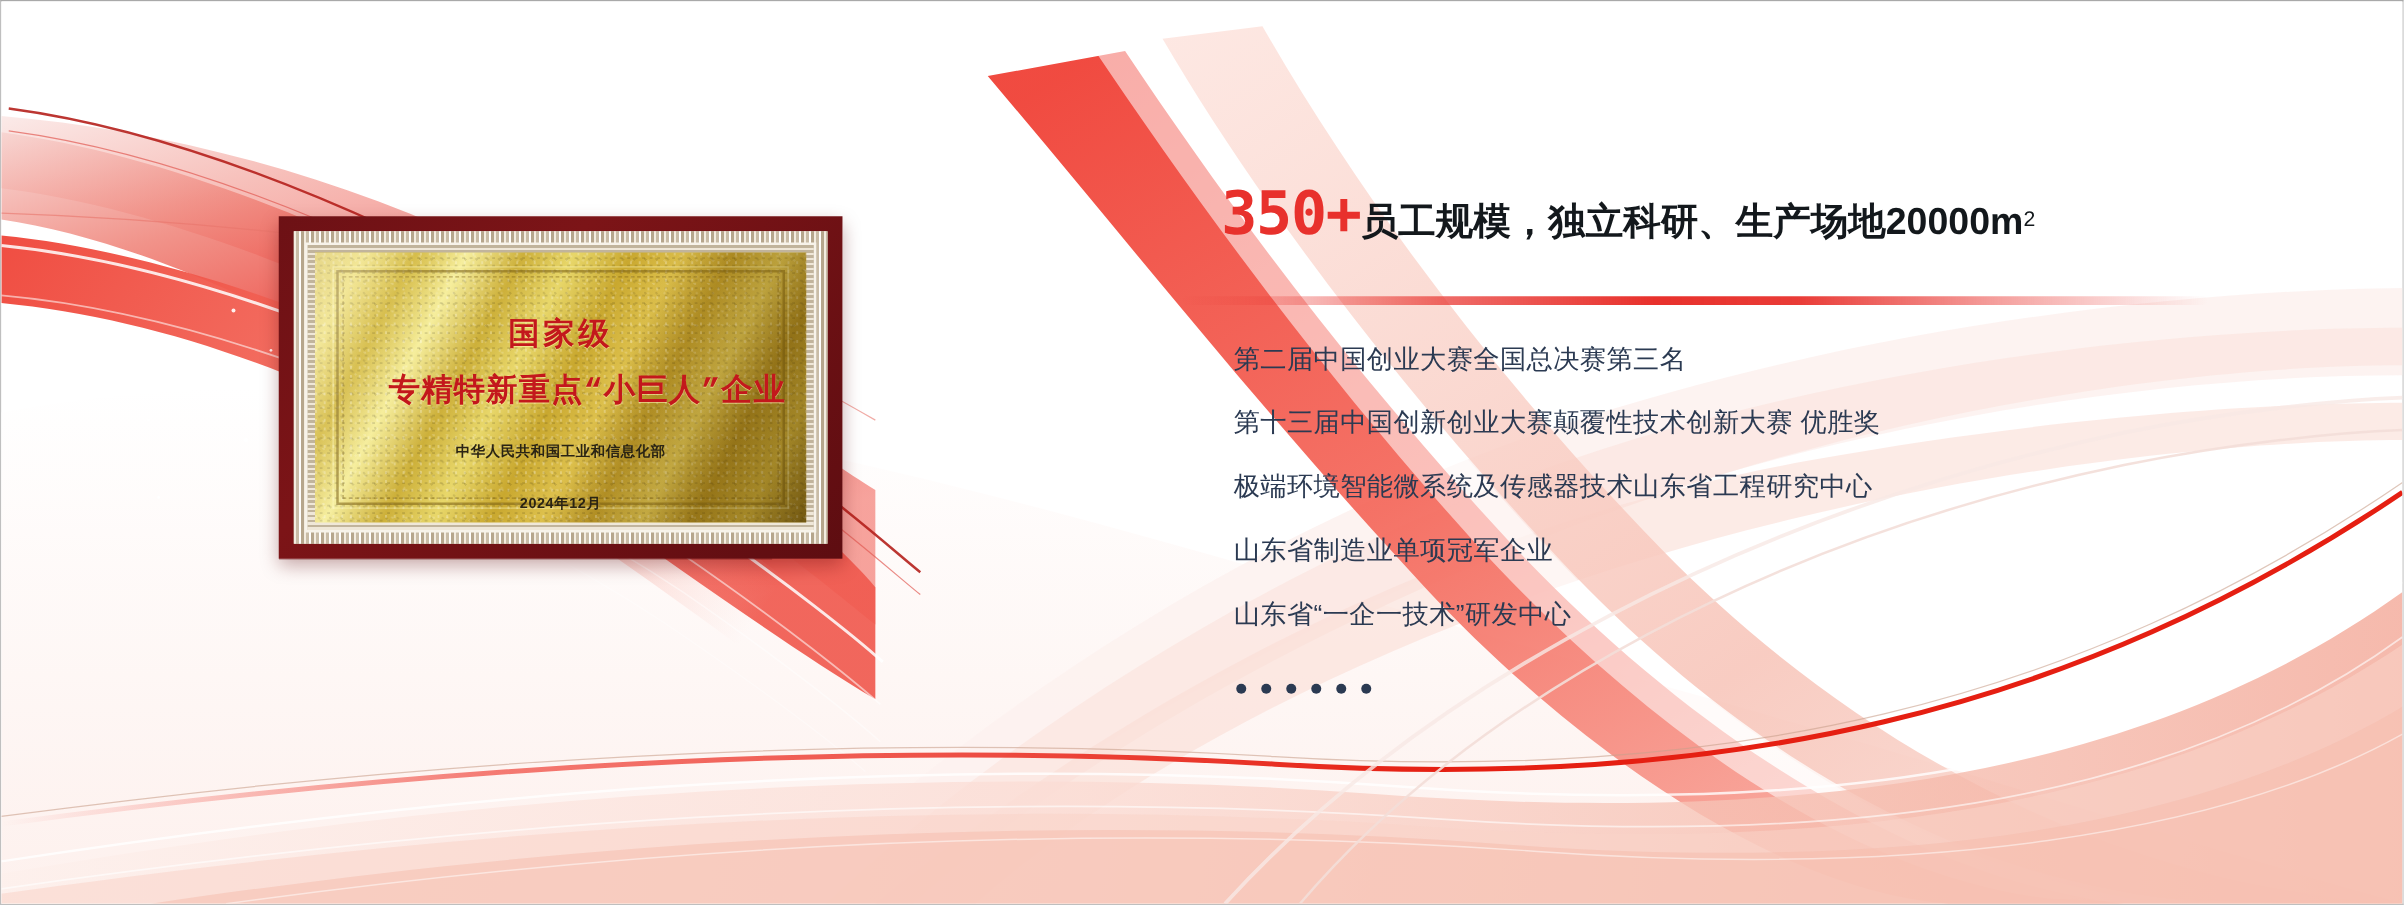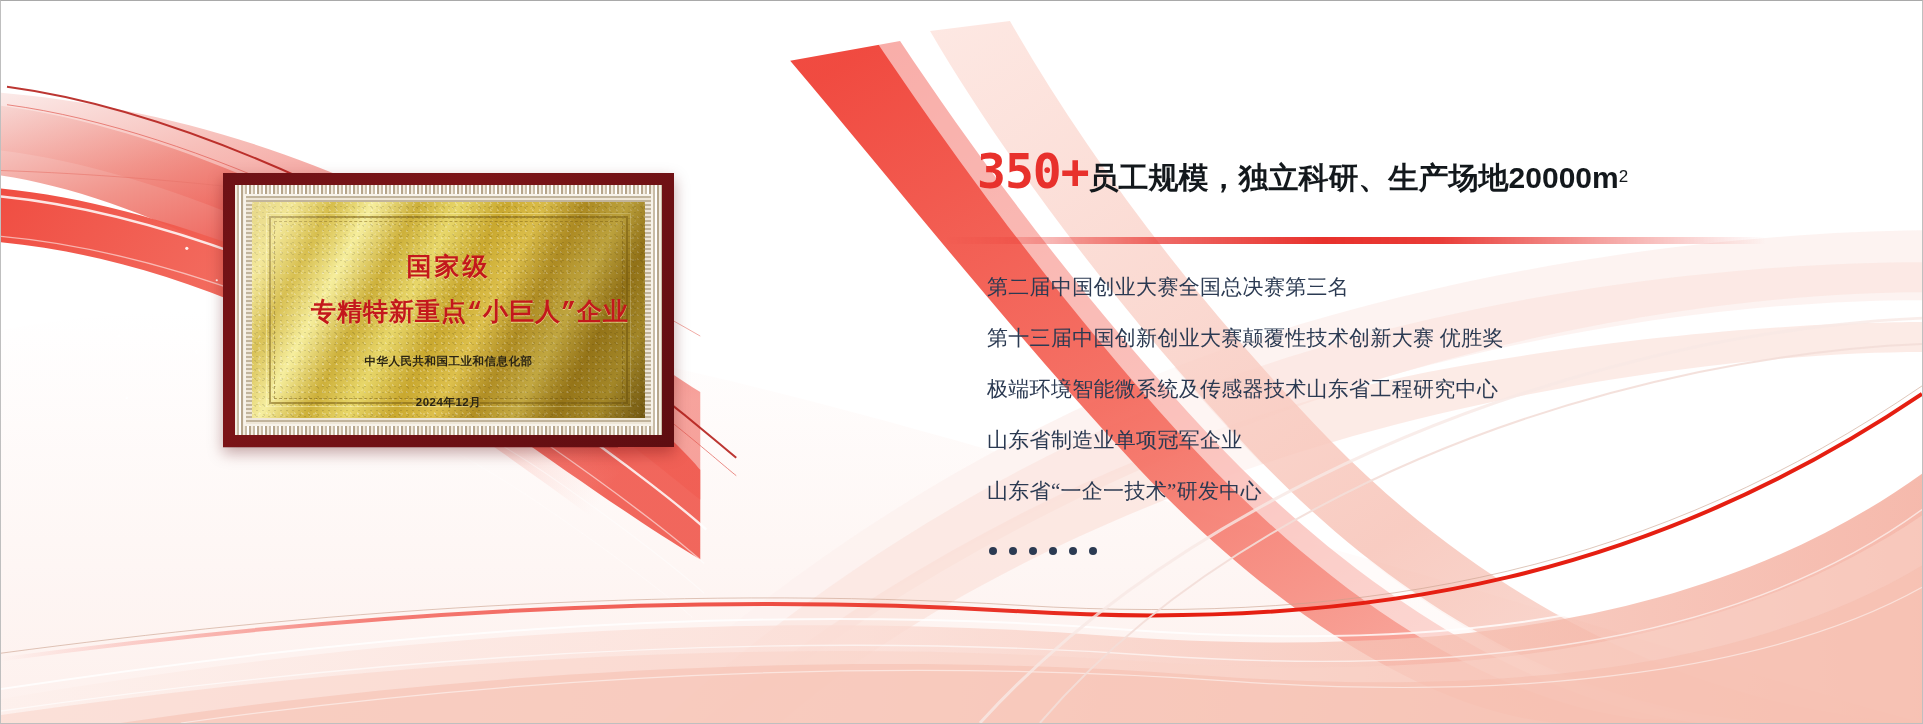--- a/index.html
+++ b/index.html
@@ -196,21 +196,20 @@
     left:986px;top:276px;
     width:900px;
   }
   .ach-item{
     font-size:21px;
     line-height:1;
     color:#2b3a52;
     margin-bottom:30px;
     white-space:nowrap;
     letter-spacing:.3px;
-    font-family:Liberation Serif, serif;
   }
   #ach-dots{
     position:absolute;
     left:988px;top:546px;
     display:flex;gap:12px;
   }
   #ach-dots span{
     width:8px;height:8px;border-radius:50%;
     background:#2b3a52;display:block;
   }

